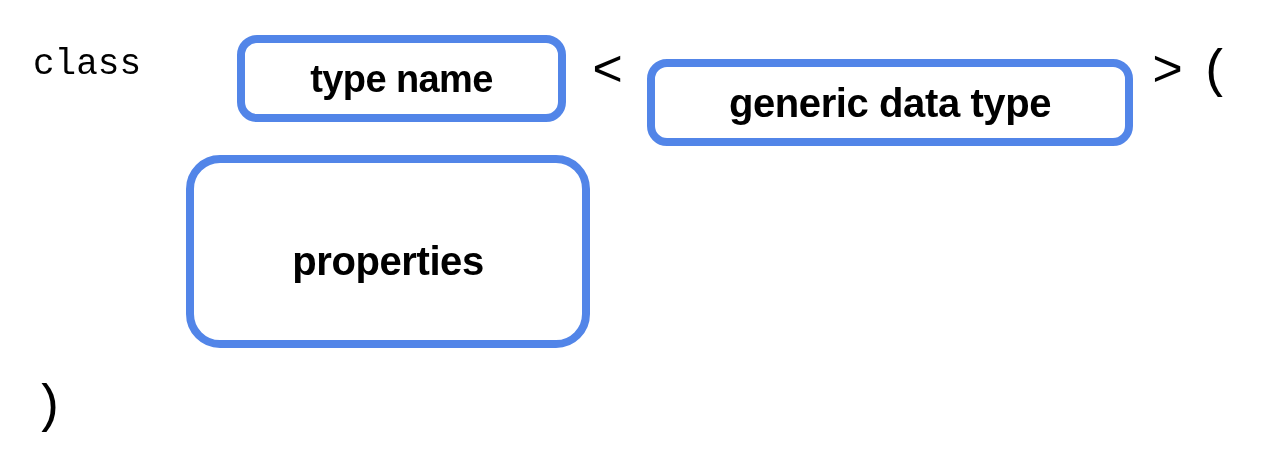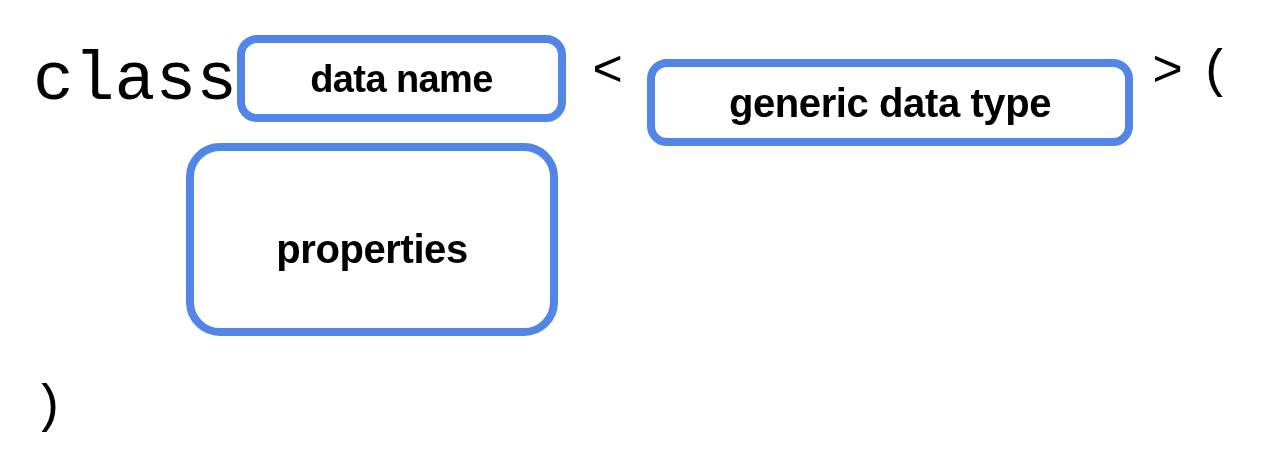--- a/index.html
+++ b/index.html
@@ -31,21 +31,21 @@
     font-weight: 400;
     color: #000000;
     white-space: pre;
     line-height: 1;
     letter-spacing: 0px;
   }
 
   #kw-class {
     left: 33px;
     top: 47px;
-    font-size: 68px;
+    font-size: 36px;
   }
 
   #angle-open {
     left: 592px;
     top: 47px;
     font-size: 52px;
   }
 
   #angle-close {
     left: 1152px;
@@ -107,42 +107,42 @@
     margin-top: 24px;
   }
   #slot-generic-type .slot-label {
     font-size: 40px;
     font-weight: 600;
     letter-spacing: -0.4px;
   }
 
   #slot-properties {
     left: 186px;
-    top: 143px;
-    width: 372px;
+    top: 155px;
+    width: 404px;
     height: 193px;
     border-radius: 34px;
     align-items: flex-start;
     padding-top: 78px;
   }
   #slot-properties .slot-label {
     font-size: 40px;
     font-weight: 600;
     letter-spacing: -0.4px;
   }
 </style>
 </head>
 <body>
 
 <div id="stage">
 
   <span class="syntax" id="kw-class">class</span>
 
   <div class="slot" id="slot-class-name">
-    <span class="slot-label">data name</span>
+    <span class="slot-label">type name</span>
   </div>
 
   <span class="syntax" id="angle-open">&lt;</span>
 
   <div class="slot" id="slot-generic-type">
     <span class="slot-label">generic data type</span>
   </div>
 
   <span class="syntax" id="angle-close">&gt;</span>
 

